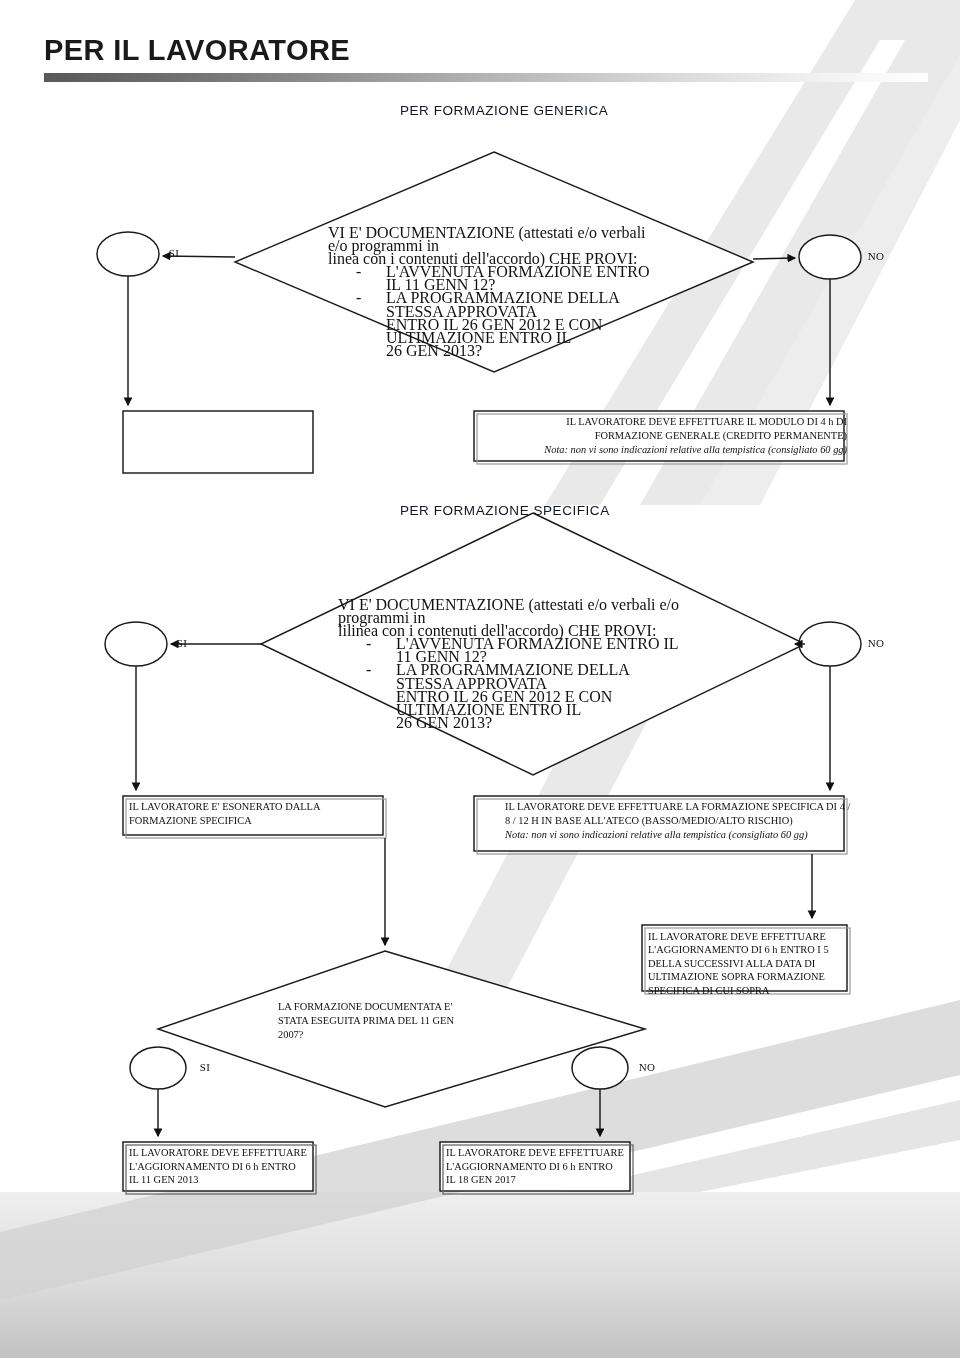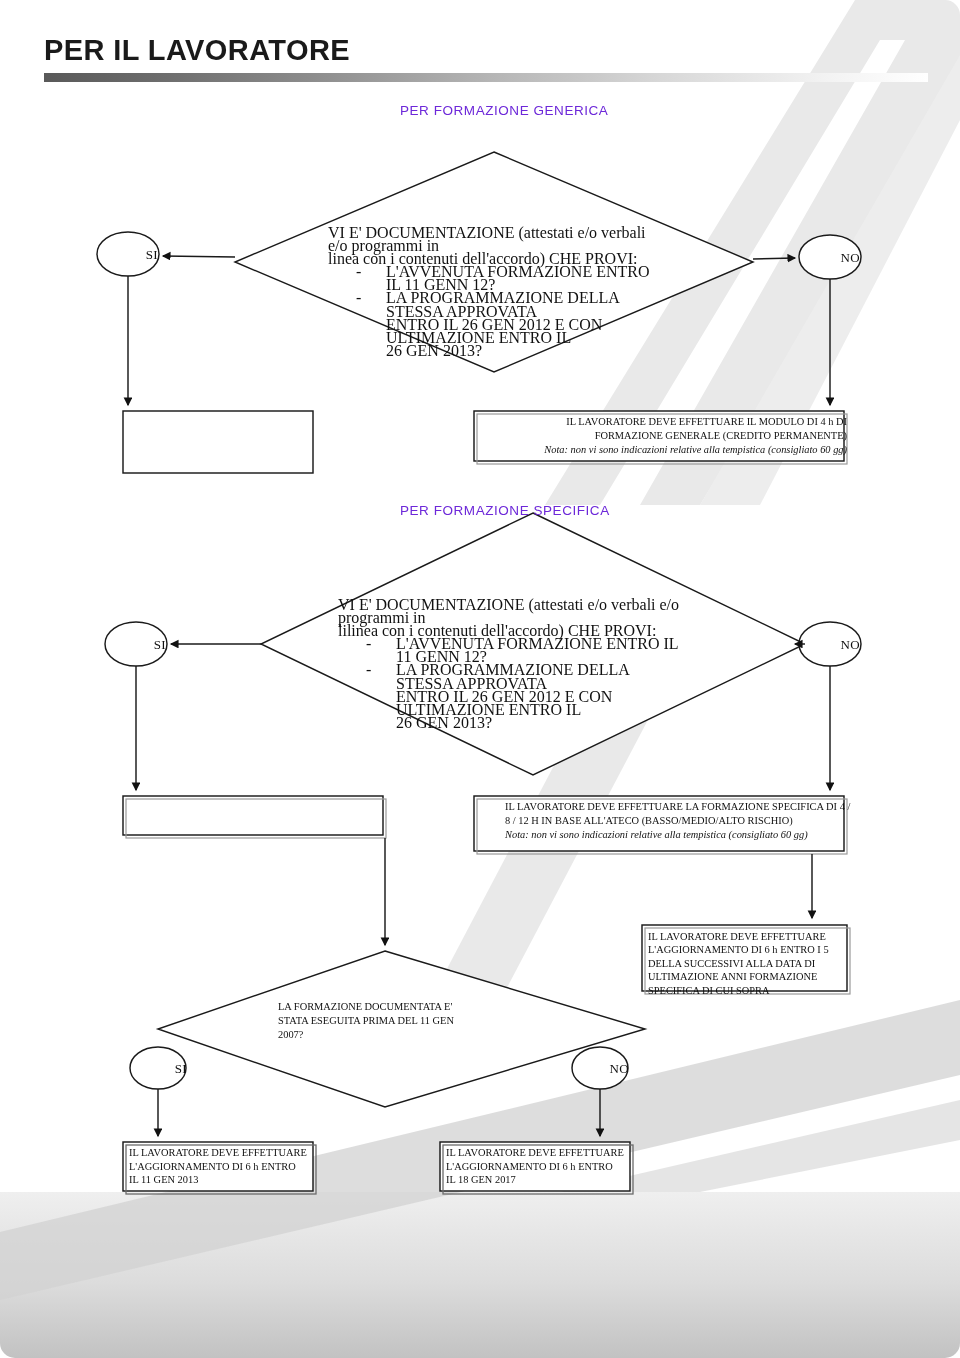--- a/index.html
+++ b/index.html
@@ -3,41 +3,41 @@
 <meta charset="utf-8">
 <style>
   html,body{margin:0;padding:0;}
   body{
     width:960px;height:1358px;
     background:#ffffff;
     font-family:"Liberation Serif",serif;
     overflow:hidden;
     position:relative;
   }
-  .page{position:absolute;left:0;top:0;width:960px;height:1358px;overflow:hidden;border-radius:15px;}
+  .page{position:absolute;left:0;top:0;width:960px;height:1358px;overflow:hidden;}
 
   
   #bg-decor{position:absolute;left:0;top:0;width:960px;height:1358px;z-index:0;}
 
   
   .doc-title{
     position:absolute;left:44px;top:34px;
     font-family:"Liberation Sans",sans-serif;
     font-weight:bold;font-size:29px;letter-spacing:0.4px;
     color:#1a1a1a;z-index:4;white-space:nowrap;
   }
   .title-rule{
     position:absolute;left:44px;top:73px;width:884px;height:9px;z-index:3;
     background:linear-gradient(to right,#595959 0%,#6e6e6e 14%,#8c8c8c 30%,#b4b4b4 50%,#d8d8d8 70%,#f2f2f2 88%,#ffffff 100%);
   }
 
   .section-head{
     position:absolute;
     font-family:"Liberation Sans",sans-serif;
-    font-size:13.5px;letter-spacing:0.55px;color:#6d28d9;
+    font-size:13.5px;letter-spacing:0.55px;color:#0f172a;
     white-space:nowrap;z-index:4;
   }
 
   
   #flow{position:absolute;left:0;top:0;width:960px;height:1358px;z-index:2;}
 
   
   .ov{position:absolute;z-index:3;color:#111;}
 
   .dia-text{
@@ -45,22 +45,23 @@
   }
   .dia-text .l1{display:block;}
   .dia-text .bullets{margin:0;padding:0;list-style:none;}
   .dia-text .bullets li{display:block;padding-left:58px;position:relative;}
   .dia-text .bullets li .dash{position:absolute;left:28px;top:0;}
 
   .node-text{font-size:10.4px;line-height:14.2px;}
   .node-text .nota{font-style:italic;}
 
   .oval-label{
-    font-size:13px;letter-spacing:0.3px;text-align:right;
+    font-size:11px;letter-spacing:0.3px;text-align:center;
     font-variant:small-caps;
+    padding-left:46px;
   }
 </style>
 </head>
 <body>
 
 <div class="page">
 
   <svg id="bg-decor" viewBox="0 0 960 1358" width="960" height="1358">
     <defs>
       <linearGradient id="footerGrad" x1="0" y1="0" x2="0" y2="1">
@@ -191,32 +192,36 @@
       </li>
       <li>
         <span>ENTRO IL 26 GEN 2012 E CON ULTIMAZIONE ENTRO IL</span>
       </li>
       <li>
         <span>26 GEN 2013?</span>
       </li>
     </ul>
   </div>
 
+  <div class="ov node-text" style="left:129px;top:800px;width:254px;">
+    <div>IL LAVORATORE E' ESONERATO DALLA</div>
+    <div>FORMAZIONE SPECIFICA</div>
+  </div>
 
   <div class="ov node-text" style="left:481px;top:800px;width:366px;margin-left:24px;">
     <div>IL LAVORATORE DEVE EFFETTUARE LA FORMAZIONE SPECIFICA DI 4 /</div>
     <div>8 / 12 H IN BASE ALL'ATECO (BASSO/MEDIO/ALTO RISCHIO)</div>
     <div class="nota">Nota: non vi sono indicazioni relative alla tempistica (consigliato 60 gg)</div>
   </div>
 
   <div class="ov node-text" style="left:648px;top:930px;width:200px;line-height:13.4px;">
     <div>IL LAVORATORE DEVE EFFETTUARE</div>
     <div>L'AGGIORNAMENTO DI 6 h ENTRO I 5</div>
     <div>DELLA SUCCESSIVI ALLA DATA DI</div>
-    <div>ULTIMAZIONE ANNI FORMAZIONE</div>
+    <div>ULTIMAZIONE SOPRA FORMAZIONE</div>
     <div>SPECIFICA DI CUI SOPRA</div>
   </div>
 
   <div class="ov node-text" style="left:278px;top:1000px;width:230px;line-height:14px;">
     <div>LA FORMAZIONE DOCUMENTATA E'</div>
     <div>STATA ESEGUITA PRIMA DEL 11 GEN</div>
     <div>2007?</div>
   </div>
 
   <div class="ov node-text" style="left:129px;top:1146px;width:186px;line-height:13.6px;">

